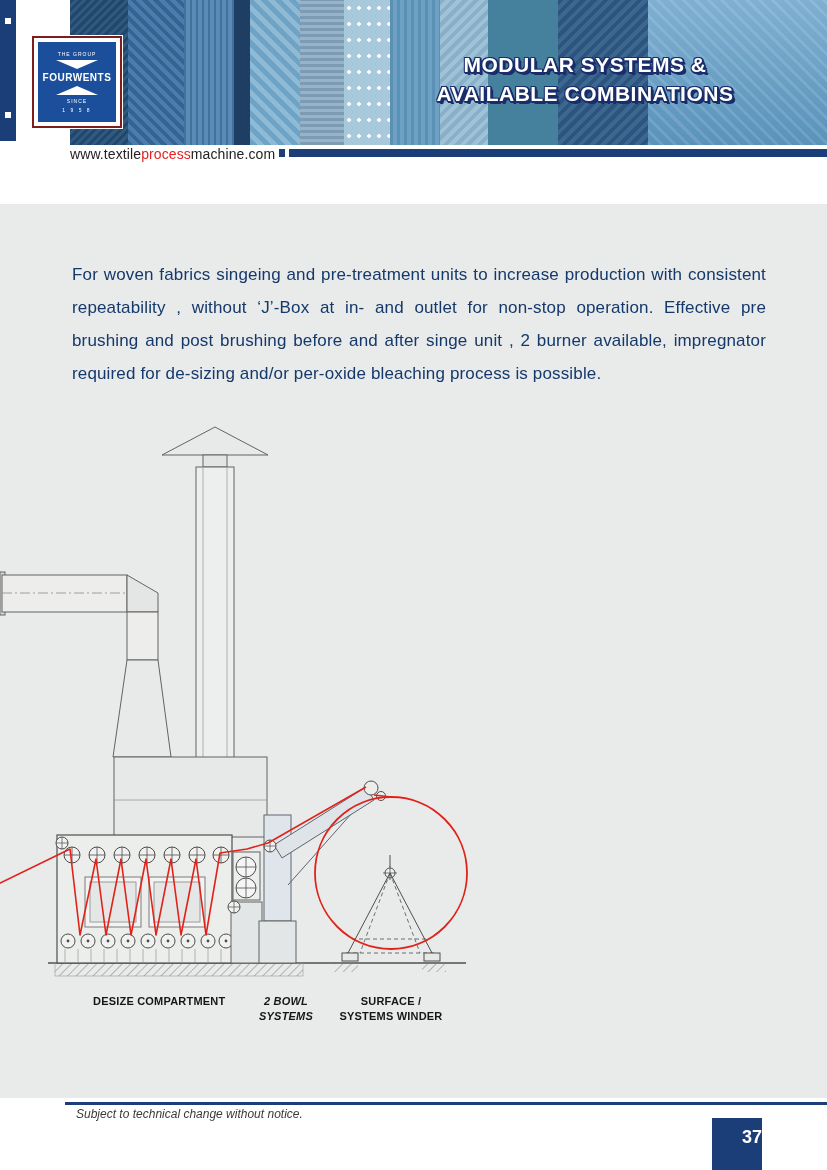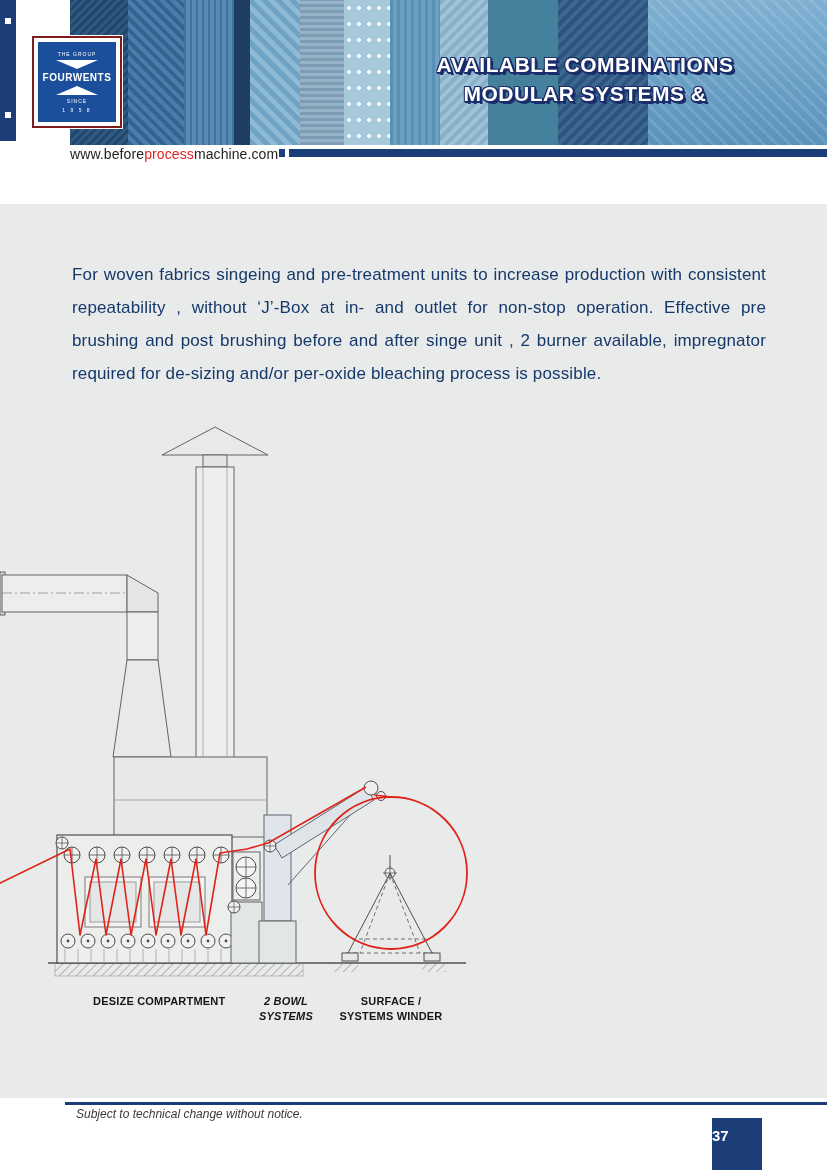--- a/index.html
+++ b/index.html
@@ -56,21 +56,21 @@
 
   .dlabel { position:absolute; font-size:11px; font-weight:bold; color:#161616; line-height:15px; letter-spacing:0.2px; }
   .dlabel.l1 { left:70px; top:994px; width:160px;margin-left:23px; }
   .dlabel.l2 { left:250px; top:994px; width:72px; text-align:center;font-style:italic; }
   .dlabel.l3 { left:330px; top:994px; width:122px; text-align:center; }
 
   
   .footer-rule { position:absolute; left:65px; top:1102px; width:762px; height:3px; background:#1c3e78; }
   .footer-note { position:absolute; left:76px; top:1107px; font-size:12px; font-style:italic; color:#3a3a3a; }
   .page-box { position:absolute; left:712px; top:1118px; width:50px; height:52px; background:#1c3e78;
-    color:#fff; font-size:15px; font-weight:bold; text-align:left; padding-top:9px; }
+    color:#fff; font-size:18px; font-weight:bold; text-align:right; padding-top:9px; }
 </style>
 </head>
 <body>
 
 <div class="page">
 
   <div class="header">
     <div class="fabric-row">
       <div class="fs f1"></div>
       <div class="fs f2"></div>
@@ -96,26 +96,26 @@
         <div class="logo-group">THE GROUP</div>
         <div class="logo-emblem-top"></div>
         <div class="logo-name">FOURWENTS</div>
         <div class="logo-emblem-bot"></div>
         <div class="logo-since">SINCE</div>
         <div class="logo-year">1 9 5 8</div>
       </div>
     </div>
 
     <div class="header-title">
+      <div>MODULAR SYSTEMS &amp;</div>
       <div>AVAILABLE COMBINATIONS</div>
-      <div>MODULAR SYSTEMS &amp;</div>
-    </div>
-  </div>
-
-  <div class="website-row"><span>www.before</span><span class="hl">process</span><span>machine.com</span></div>
+    </div>
+  </div>
+
+  <div class="website-row"><span>www.textile</span><span class="hl">process</span><span>machine.com</span></div>
   <div class="rule-sq"></div>
   <div class="rule-bar"></div>
 
   <div class="gray-panel"></div>
 
   <div class="intro">For woven fabrics singeing and pre-treatment units  to increase production with consistent repeatability ,  without  ‘J’-Box at in- and outlet for non-stop operation. Effective pre brushing and post brushing before and after singe unit , 2  burner available, impregnator  required for de-sizing and/or per-oxide bleaching process is possible.</div>
 
   <div class="diagram">
     <svg viewBox="0 0 520 580" width="520" height="580" xmlns="http://www.w3.org/2000/svg">
       <defs>

